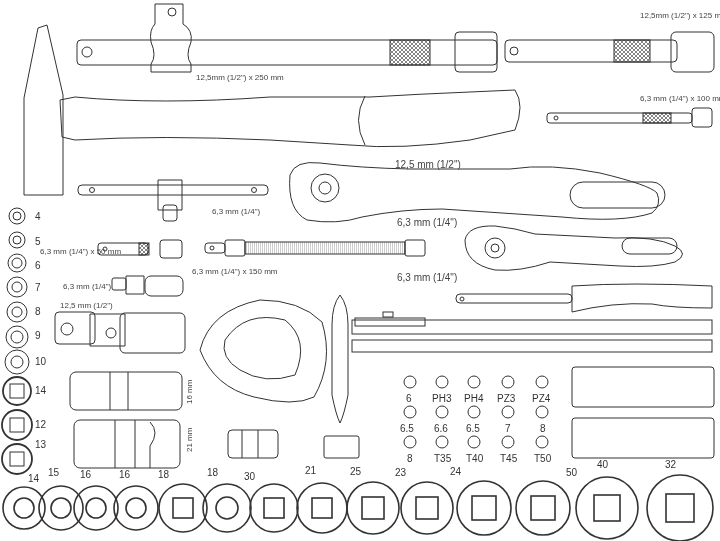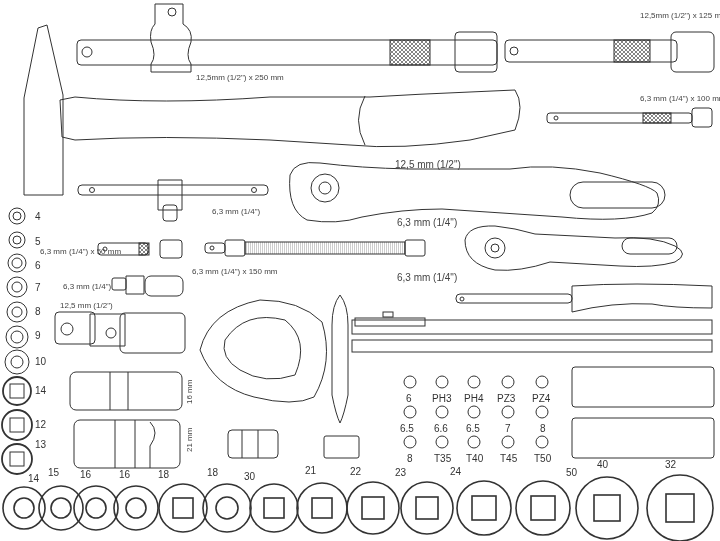--- a/index.html
+++ b/index.html
@@ -247,21 +247,21 @@
 <span class="lbl num" style="left:35px;top:440px">13</span>
 
 <span class="lbl num" style="left:28px;top:474px">14</span>
 <span class="lbl num" style="left:48px;top:468px">15</span>
 <span class="lbl num" style="left:80px;top:470px">16</span>
 <span class="lbl num" style="left:119px;top:470px">16</span>
 <span class="lbl num" style="left:158px;top:470px">18</span>
 <span class="lbl num" style="left:207px;top:468px">18</span>
 <span class="lbl num" style="left:244px;top:472px">30</span>
 <span class="lbl num" style="left:305px;top:466px">21</span>
-<span class="lbl num" style="left:350px;top:467px">22</span>
+<span class="lbl num" style="left:350px;top:467px">25</span>
 <span class="lbl num" style="left:395px;top:468px">23</span>
 <span class="lbl num" style="left:450px;top:467px">24</span>
 <span class="lbl num" style="left:566px;top:468px">50</span>
 <span class="lbl num" style="left:597px;top:460px">40</span>
 <span class="lbl num" style="left:665px;top:460px">32</span>
 
 <span class="lbl num" style="left:406px;top:394px">6</span>
 <span class="lbl num" style="left:432px;top:394px">PH3</span>
 <span class="lbl num" style="left:464px;top:394px">PH4</span>
 <span class="lbl num" style="left:497px;top:394px">PZ3</span>

